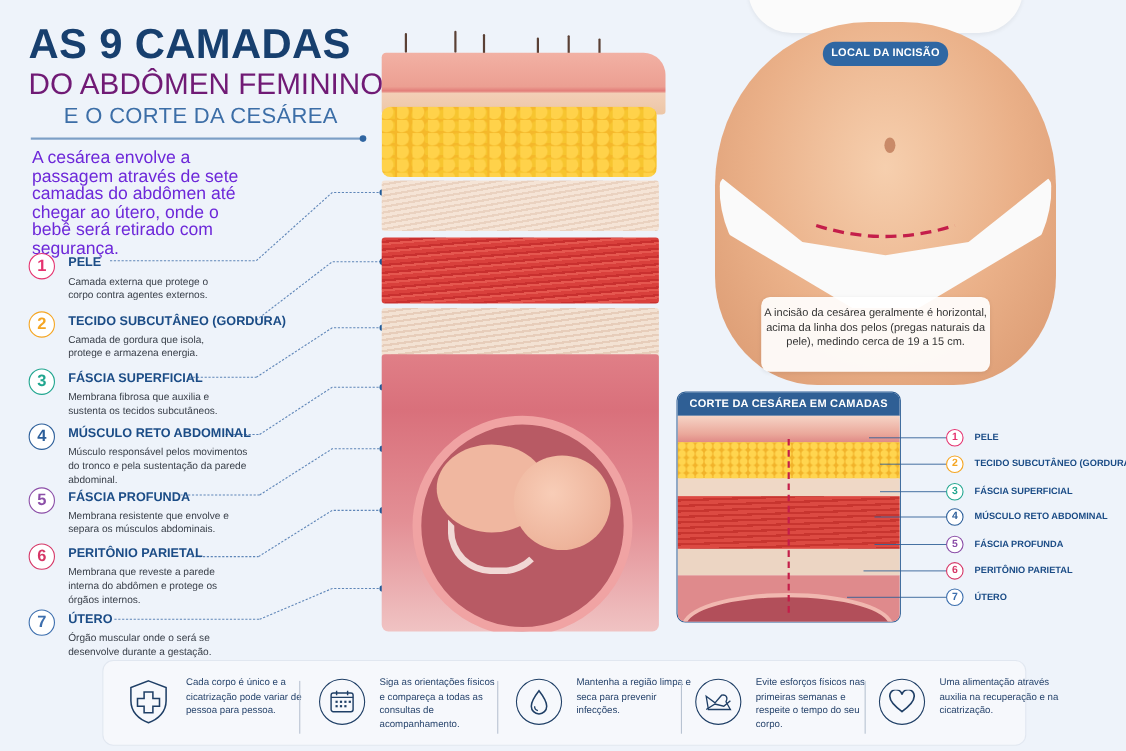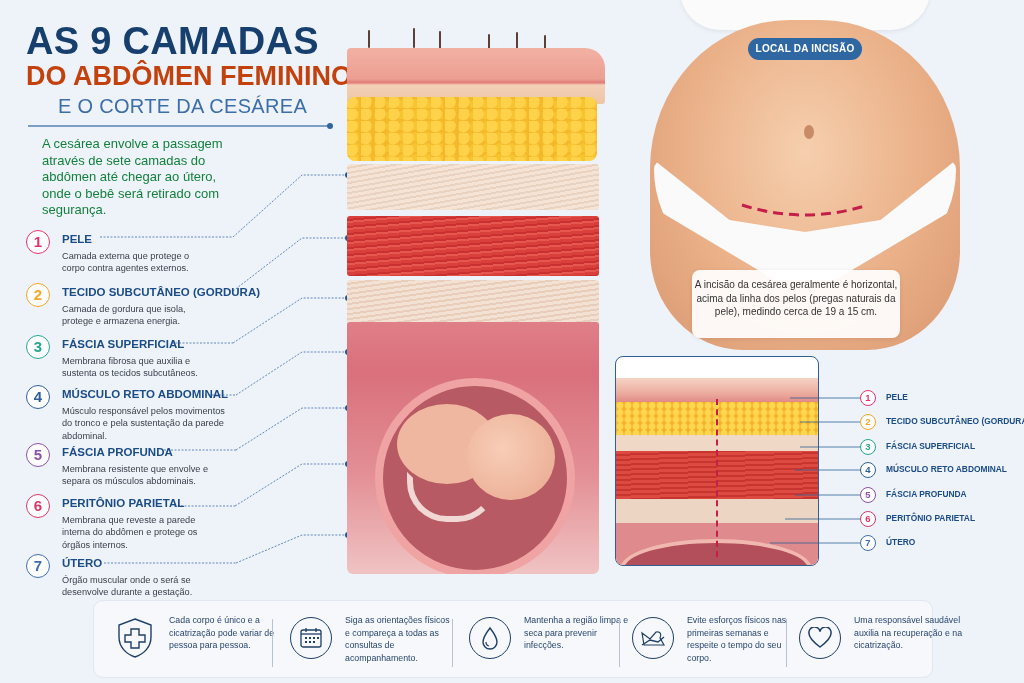--- a/index.html
+++ b/index.html
@@ -7,25 +7,25 @@
   body {
     background: #eef3fa;
     font-family: "Liberation Sans", "DejaVu Sans", sans-serif;
     color: #2c3340;
     position: relative;
   }
   .abs { position: absolute; }
 
   
   .t1 { left: 26px; top: 20px; font-size: 38px; font-weight: 700; color: #173f6e; letter-spacing: 0.3px; line-height: 42px; }
-  .t2 { left: 26px; top: 60px; font-size: 27px; font-weight: 700; color: #c2410c; line-height: 32px; }
+  .t2 { left: 26px; top: 60px; font-size: 27px; font-weight: 400; color: #701a75; line-height: 32px; }
   .t3 { left: 26px; top: 94px; font-size: 20px; color: #3c6ea7; line-height: 24px; letter-spacing: 0.3px; margin-left: 32px; }
   .title-rule { left: 28px; top: 125px; width: 302px; height: 2px; background: #7c9fc6; }
   .title-rule-dot { left: 327px; top: 123px; width: 6px; height: 6px; border-radius: 50%; background: #2f65a1; }
-  .intro { left: 42px; top: 136px; width: 200px; font-size: 13px; line-height: 16.6px; color: #15803d; }
+  .intro { left: 29px; top: 136px; width: 200px; font-size: 16px; line-height: 16.6px; color: #6d28d9; }
 
   
   .layer-item { position: absolute; left: 26px; width: 250px; }
   .num-circle {
     position: absolute; left: 0; top: 0;
     width: 24px; height: 24px; border-radius: 50%;
     border: 1.5px solid; background: #fff;
     font-size: 15px; font-weight: 700; text-align: center; line-height: 21px;
   }
   .layer-title { position: absolute; left: 36px; top: 3px; font-size: 11.5px; font-weight: 700; color: #1b4c86; white-space: nowrap; }
@@ -175,20 +175,21 @@
   <div style="position:absolute;left:164px;top:125px;width:10px;height:14px;border-radius:50%;background:#c98a68;"></div>
   <div style="position:absolute;left:14px;top:160px;width:302px;height:120px;background:#fafafa;border-radius:10px 10px 120px 120px;clip-path:polygon(0 0,25% 50%,50% 60%,75% 50%,100% 0,100% 40%,60% 100%,40% 100%,0 40%);"></div>
   <svg style="position:absolute;left:0;top:0" width="384" height="350">
     <path d="M102,205 Q165,225 228,205" stroke="#c41e4a" stroke-width="3" stroke-dasharray="10,6" fill="none"></path>
   </svg>
 </div>
 <div class="abs pill">LOCAL DA INCISÃO</div>
 <div class="abs belly-note">A incisão da cesárea geralmente é horizontal, acima da linha dos pelos (pregas naturais da pele), medindo cerca de 19 a 15 cm.</div>
 
 <div class="abs xs-box">
+  <div class="xs-head">CORTE DA CESÁREA EM CAMADAS</div>
   <div class="xs-lyr" style="top:21px;height:24px;background:linear-gradient(#f6d4c6,#eaa79a 70%,#e08a86);"></div>
   <div class="xs-lyr" style="top:45px;height:33px;background:radial-gradient(circle,#ffd54f 0 3px,transparent 4px) 0 0/8px 7px,#f2b32a;"></div>
   <div class="xs-lyr" style="top:78px;height:16px;background:#efd8c6;"></div>
   <div class="xs-lyr" style="top:94px;height:48px;background:repeating-linear-gradient(178deg,#dc4a42 0 3px,#c8352f 3px 5px);"></div>
   <div class="xs-lyr" style="top:142px;height:24px;background:#ecd5c3;"></div>
   <div class="xs-lyr" style="top:166px;height:44px;background:#df8a8c;">
     <div style="position:absolute;left:4px;top:16px;width:192px;height:60px;border-radius:50% 50% 0 0;background:#b24f5a;border:4px solid #f1b8b0;"></div>
   </div>
   <div class="xs-cut"></div>
 </div>
@@ -285,15 +286,15 @@
     </div>
     <div class="tip-text">Evite esforços físicos nas primeiras semanas e respeite o tempo do seu corpo.</div>
   </div>
   <div class="tip-sep" style="left:692px"></div>
   <div class="tip" style="left:705px">
     <div class="tip-icon">
       <svg width="26" height="22" viewBox="0 0 26 22">
           <path d="M13 20 C5 14 2 10 2 6.5 A5 5 0 0 1 13 4.5 A5 5 0 0 1 24 6.5 C24 10 21 14 13 20 Z" fill="none" stroke="#1f3f66" stroke-width="1.5"></path>
         </svg>
     </div>
-    <div class="tip-text">Uma responsável saudável auxilia na recuperação e na cicatrização.</div>
+    <div class="tip-text">Uma alimentação através auxilia na recuperação e na cicatrização.</div>
   </div>
 </div>
 
 </body></html>

